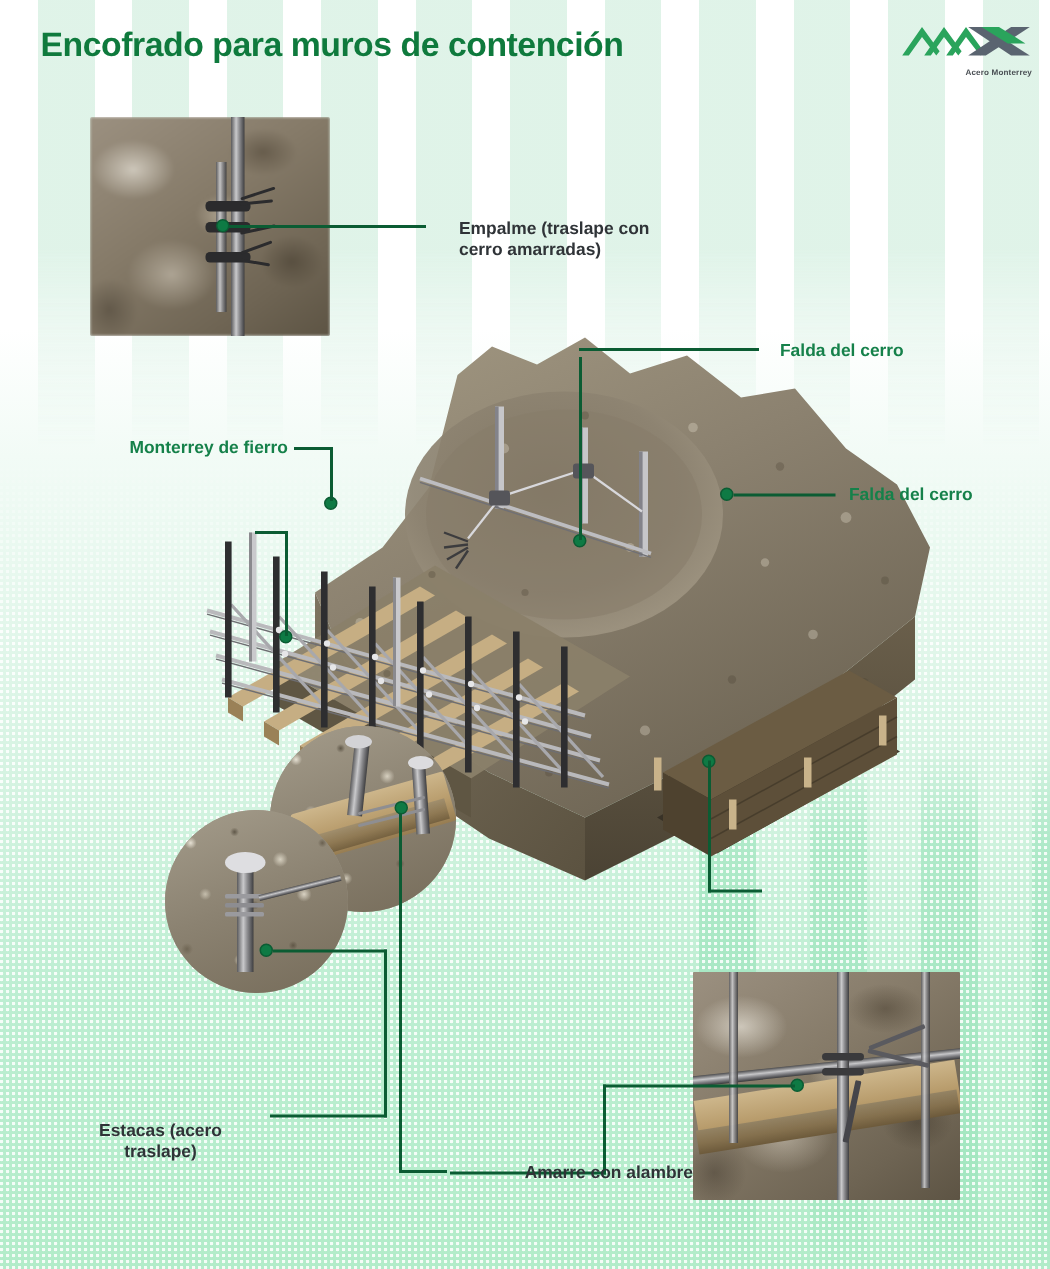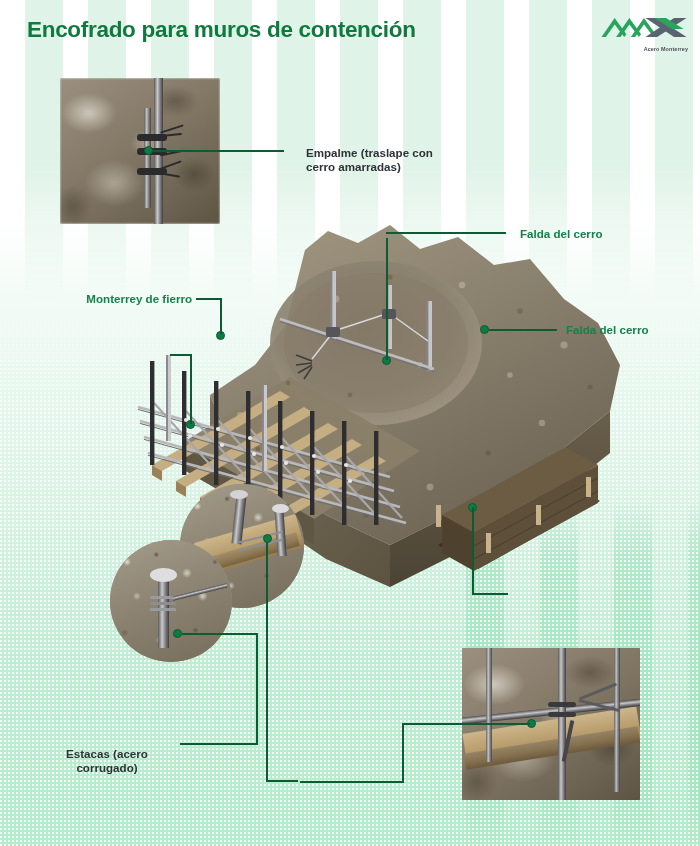--- a/index.html
+++ b/index.html
@@ -383,21 +383,21 @@
     <div class="tie" style="left:40px;top:68px;width:26px;height:3px;background:#9a9a9e;"></div>
     <div class="bar-h" style="left:62px;top:50px;width:56px;height:4px;transform:rotate(-14deg);"></div>
   </div>
   <div class="dot" style="left:173px;top:629px;"></div>
 
   <div class="ln ln-h" style="left:182px;top:633px;width:76px;"></div>
   <div class="ln ln-v" style="left:256px;top:633px;height:112px;"></div>
   <div class="ln ln-h" style="left:180px;top:743px;width:78px;"></div>
   <div class="lbl dark c" style="left:40px;top:727px;width:134px;margin-top:20px;">
     <div>Estacas (acero</div>
-    <div>corrugado)</div>
+    <div>traslape)</div>
   </div>
 
   <div class="ln ln-v" style="left:266px;top:542px;height:240px;"></div>
   <div class="ln ln-h" style="left:266px;top:780px;width:32px;"></div>
 
   <div class="photo rect" style="left:462px;top:648px;width:178px;height:152px;">
     <div class="ph-img rock"></div>
     <div class="wood" style="left:2px;top:72px;width:176px;height:34px;transform:rotate(-9deg);"></div>
     <div class="wood" style="left:2px;top:92px;width:176px;height:16px;transform:rotate(-9deg);filter:brightness(.72);"></div>
     <div class="bar-h" style="left:-4px;top:60px;width:190px;height:7px;transform:rotate(-6deg);"></div>
@@ -408,15 +408,16 @@
     <div class="tie" style="left:86px;top:64px;width:28px;height:5px;border-radius:3px;background:#3a3a3c;"></div>
     <div class="tie" style="left:104px;top:72px;width:4px;height:42px;transform:rotate(12deg);background:#45454a;"></div>
     <div class="tie" style="left:116px;top:42px;width:40px;height:3px;transform:rotate(-22deg);background:#5a5a5f;"></div>
     <div class="tie" style="left:116px;top:56px;width:42px;height:3px;transform:rotate(14deg);background:#5a5a5f;"></div>
   </div>
   <div class="dot" style="left:527px;top:719px;"></div>
   <div class="ln ln-h" style="left:402px;top:723px;width:128px;"></div>
   <div class="ln ln-v" style="left:402px;top:723px;height:60px;"></div>
   <div class="ln ln-h" style="left:300px;top:781px;width:104px;"></div>
   <div class="lbl dark r" style="left:278px;top:775px;width:184px;">
+    <div>Amarre con alambre</div>
   </div>
 
 </div>
 
 </body></html>

